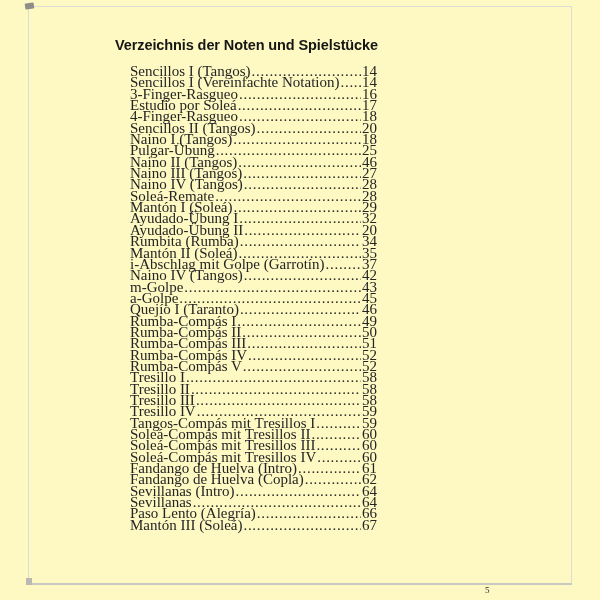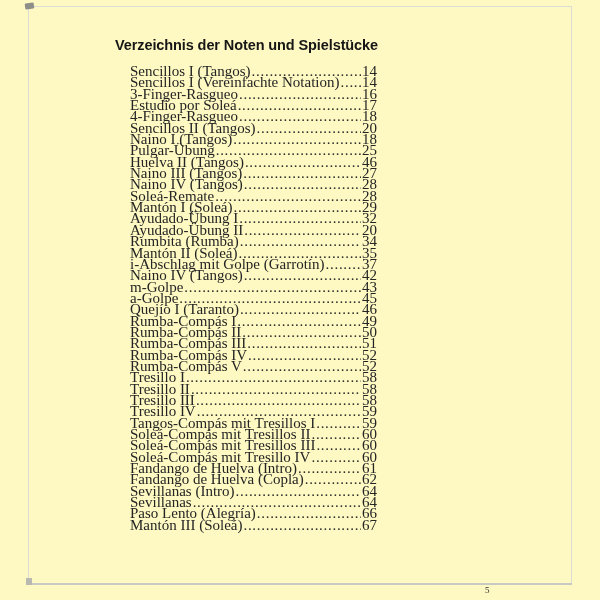--- a/index.html
+++ b/index.html
@@ -133,21 +133,21 @@
     <span class="toc-page">18</span>
   </div>
 
   <div class="toc-row">
     <span class="toc-label">Pulgar-Übung</span>
     <span class="toc-leader"></span>
     <span class="toc-page">25</span>
   </div>
 
   <div class="toc-row">
-    <span class="toc-label">Huelva II (Tangos)</span>
+    <span class="toc-label">Naino II (Tangos)</span>
     <span class="toc-leader"></span>
     <span class="toc-page">46</span>
   </div>
 
   <div class="toc-row">
     <span class="toc-label">Naino III (Tangos)</span>
     <span class="toc-leader"></span>
     <span class="toc-page">27</span>
   </div>
 
@@ -292,21 +292,21 @@
     <span class="toc-page">60</span>
   </div>
 
   <div class="toc-row">
     <span class="toc-label">Soleá-Compás mit Tresillos III</span>
     <span class="toc-leader"></span>
     <span class="toc-page">60</span>
   </div>
 
   <div class="toc-row">
-    <span class="toc-label">Soleá-Compás mit Tresillo IV</span>
+    <span class="toc-label">Soleá-Compás mit Tresillos IV</span>
     <span class="toc-leader"></span>
     <span class="toc-page">60</span>
   </div>
 
   <div class="toc-row">
     <span class="toc-label">Fandango de Huelva (Intro)</span>
     <span class="toc-leader"></span>
     <span class="toc-page">61</span>
   </div>
 

